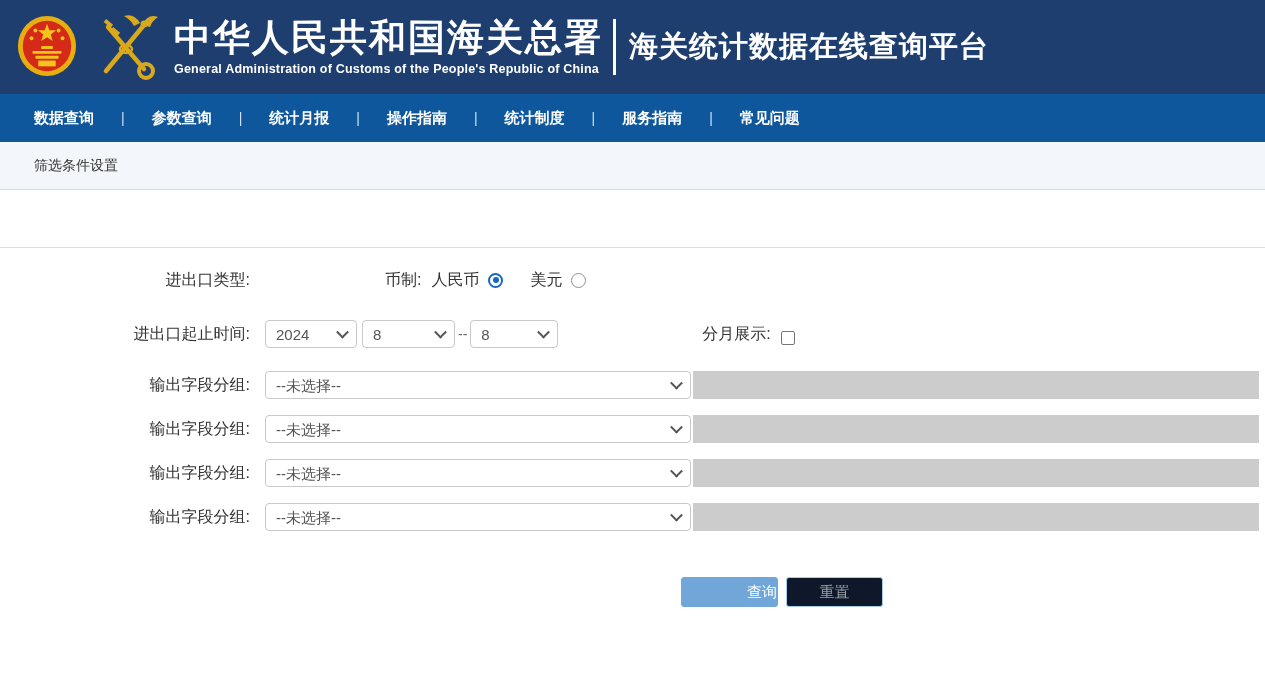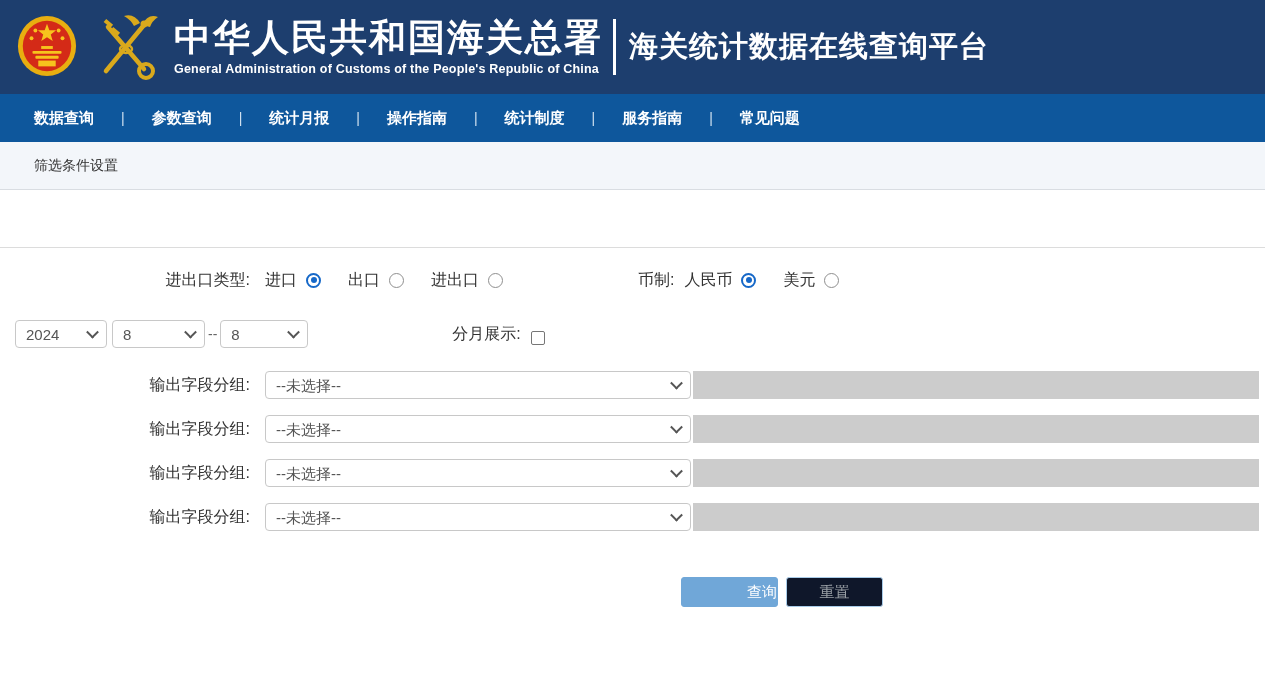--- a/index.html
+++ b/index.html
@@ -140,48 +140,35 @@
 <div class="breadcrumb-bar">
   <span class="breadcrumb-title">筛选条件设置</span>
 </div>
 
 <div class="panel-divider"></div>
 
 <div class="form">
 
   <div class="row row1">
     <div class="row-label">进出口类型:</div>
-    <div class="group first-control">
-      <span class="opt">
-        <span class="opt-label">进口</span>
-        <span class="radio checked"></span>
-      </span>
-      <span class="opt">
-        <span class="opt-label">出口</span>
-        <span class="radio"></span>
-      </span>
-      <span class="opt">
-        <span class="opt-label">进出口</span>
-        <span class="radio"></span>
-      </span>
-    </div>
     <div class="group currency-group">
       <span class="inline-label">币制:</span>
       <span class="opt">
         <span class="opt-label">人民币</span>
         <span class="radio checked"></span>
       </span>
       <span class="opt">
         <span class="opt-label">美元</span>
         <span class="radio"></span>
       </span>
     </div>
   </div>
 
   <div class="row row2">
+    <div class="row-label">进出口起止时间:</div>
     <span class="sel-wrap first-control">
       <select class="sel sel-year">
         <option>2024</option>
       </select>
     </span>
     <span class="sel-wrap gap-sm">
       <select class="sel sel-month">
         <option>8</option>
       </select>
     </span>

